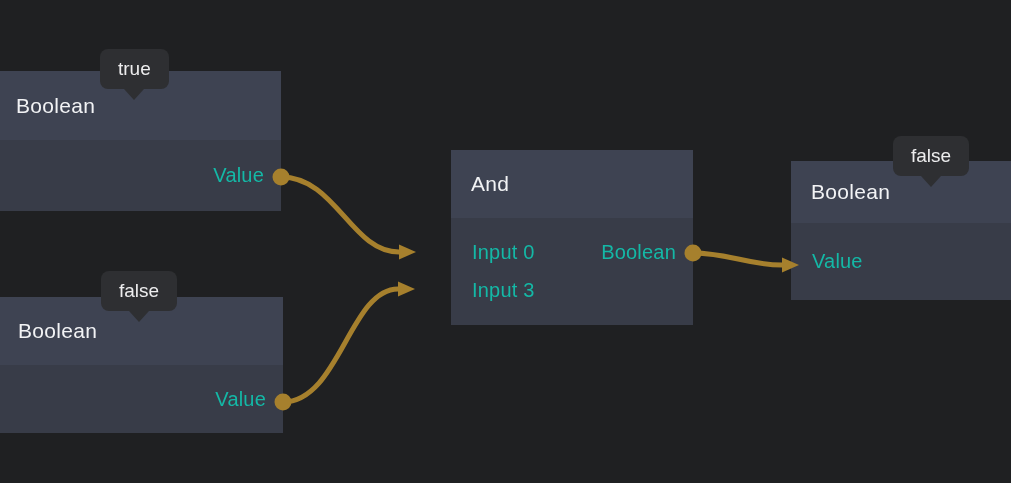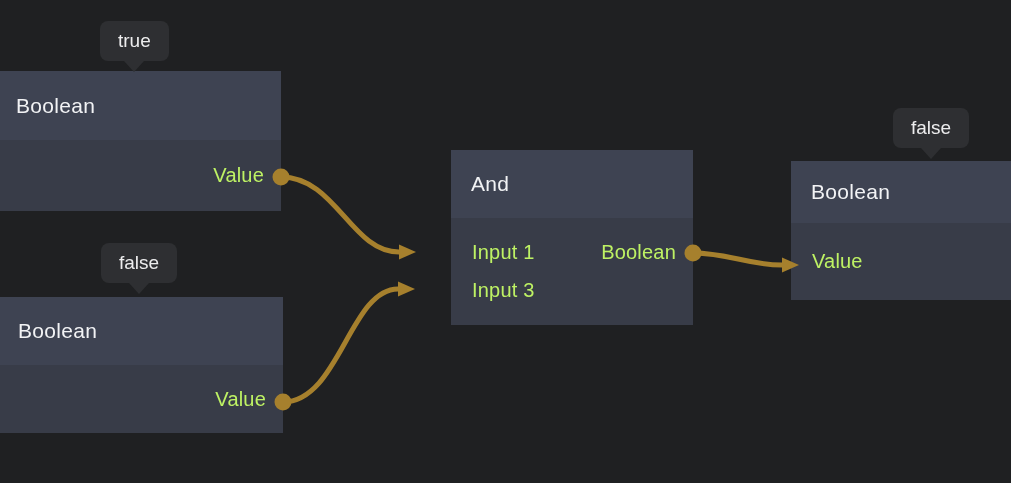--- a/index.html
+++ b/index.html
@@ -47,21 +47,21 @@
     justify-content: center;
   }
   .row {
     height: 38px;
     display: flex;
     align-items: center;
     justify-content: space-between;
     padding: 0 17px 0 21px;
     font-size: 20px;
   }
-  .port-label { color: #bef264; letter-spacing: 0.2px; }
+  .port-label { color: #14b8a6; letter-spacing: 0.2px; }
   .port-label.out { margin-left: auto; }
   
   #node-bool1 { left: -4px; top: 71px; }
   #node-bool1 .node-header { height: 69px; }
   #node-bool1 .node-body  { height: 71px; }
   #node-bool2 { left: -2px; top: 297px; }
   #node-bool2 .node-header { height: 68px; }
   #node-bool2 .node-body  { height: 68px; }
   #node-and { left: 408px; top: 150px; padding-left: 43px; }
   #node-and .node-header { height: 68px; }
@@ -74,20 +74,21 @@
     position: absolute;
     z-index: 3;
     background: var(--tooltip-bg);
     color: #ededee;
     font-size: 19px;
     height: 40px;
     line-height: 40px;
     padding: 0 18px;
     border-radius: 8px;
     text-align: center;
+    margin-top: 28px;
   }
   .tooltip-arrow {
     position: absolute;
     top: 100%;
     left: 50%;
     transform: translateX(-50%);
     width: 0; height: 0;
     border-left: 10px solid transparent;
     border-right: 10px solid transparent;
     border-top: 11px solid var(--tooltip-bg);
@@ -149,21 +150,21 @@
       <div class="row">
         <span class="port-label out">Value</span>
       </div>
     </div>
   </div>
 
   <div class="node" id="node-and">
     <div class="node-header">And</div>
     <div class="node-body">
       <div class="row">
-        <span class="port-label in">Input 1</span>
+        <span class="port-label in">Input 0</span>
         <span class="port-label out">Boolean</span>
       </div>
       <div class="row">
         <span class="port-label in">Input 3</span>
       </div>
     </div>
   </div>
 
   <div class="node" id="node-bool3">
     <div class="node-header">Boolean</div>

